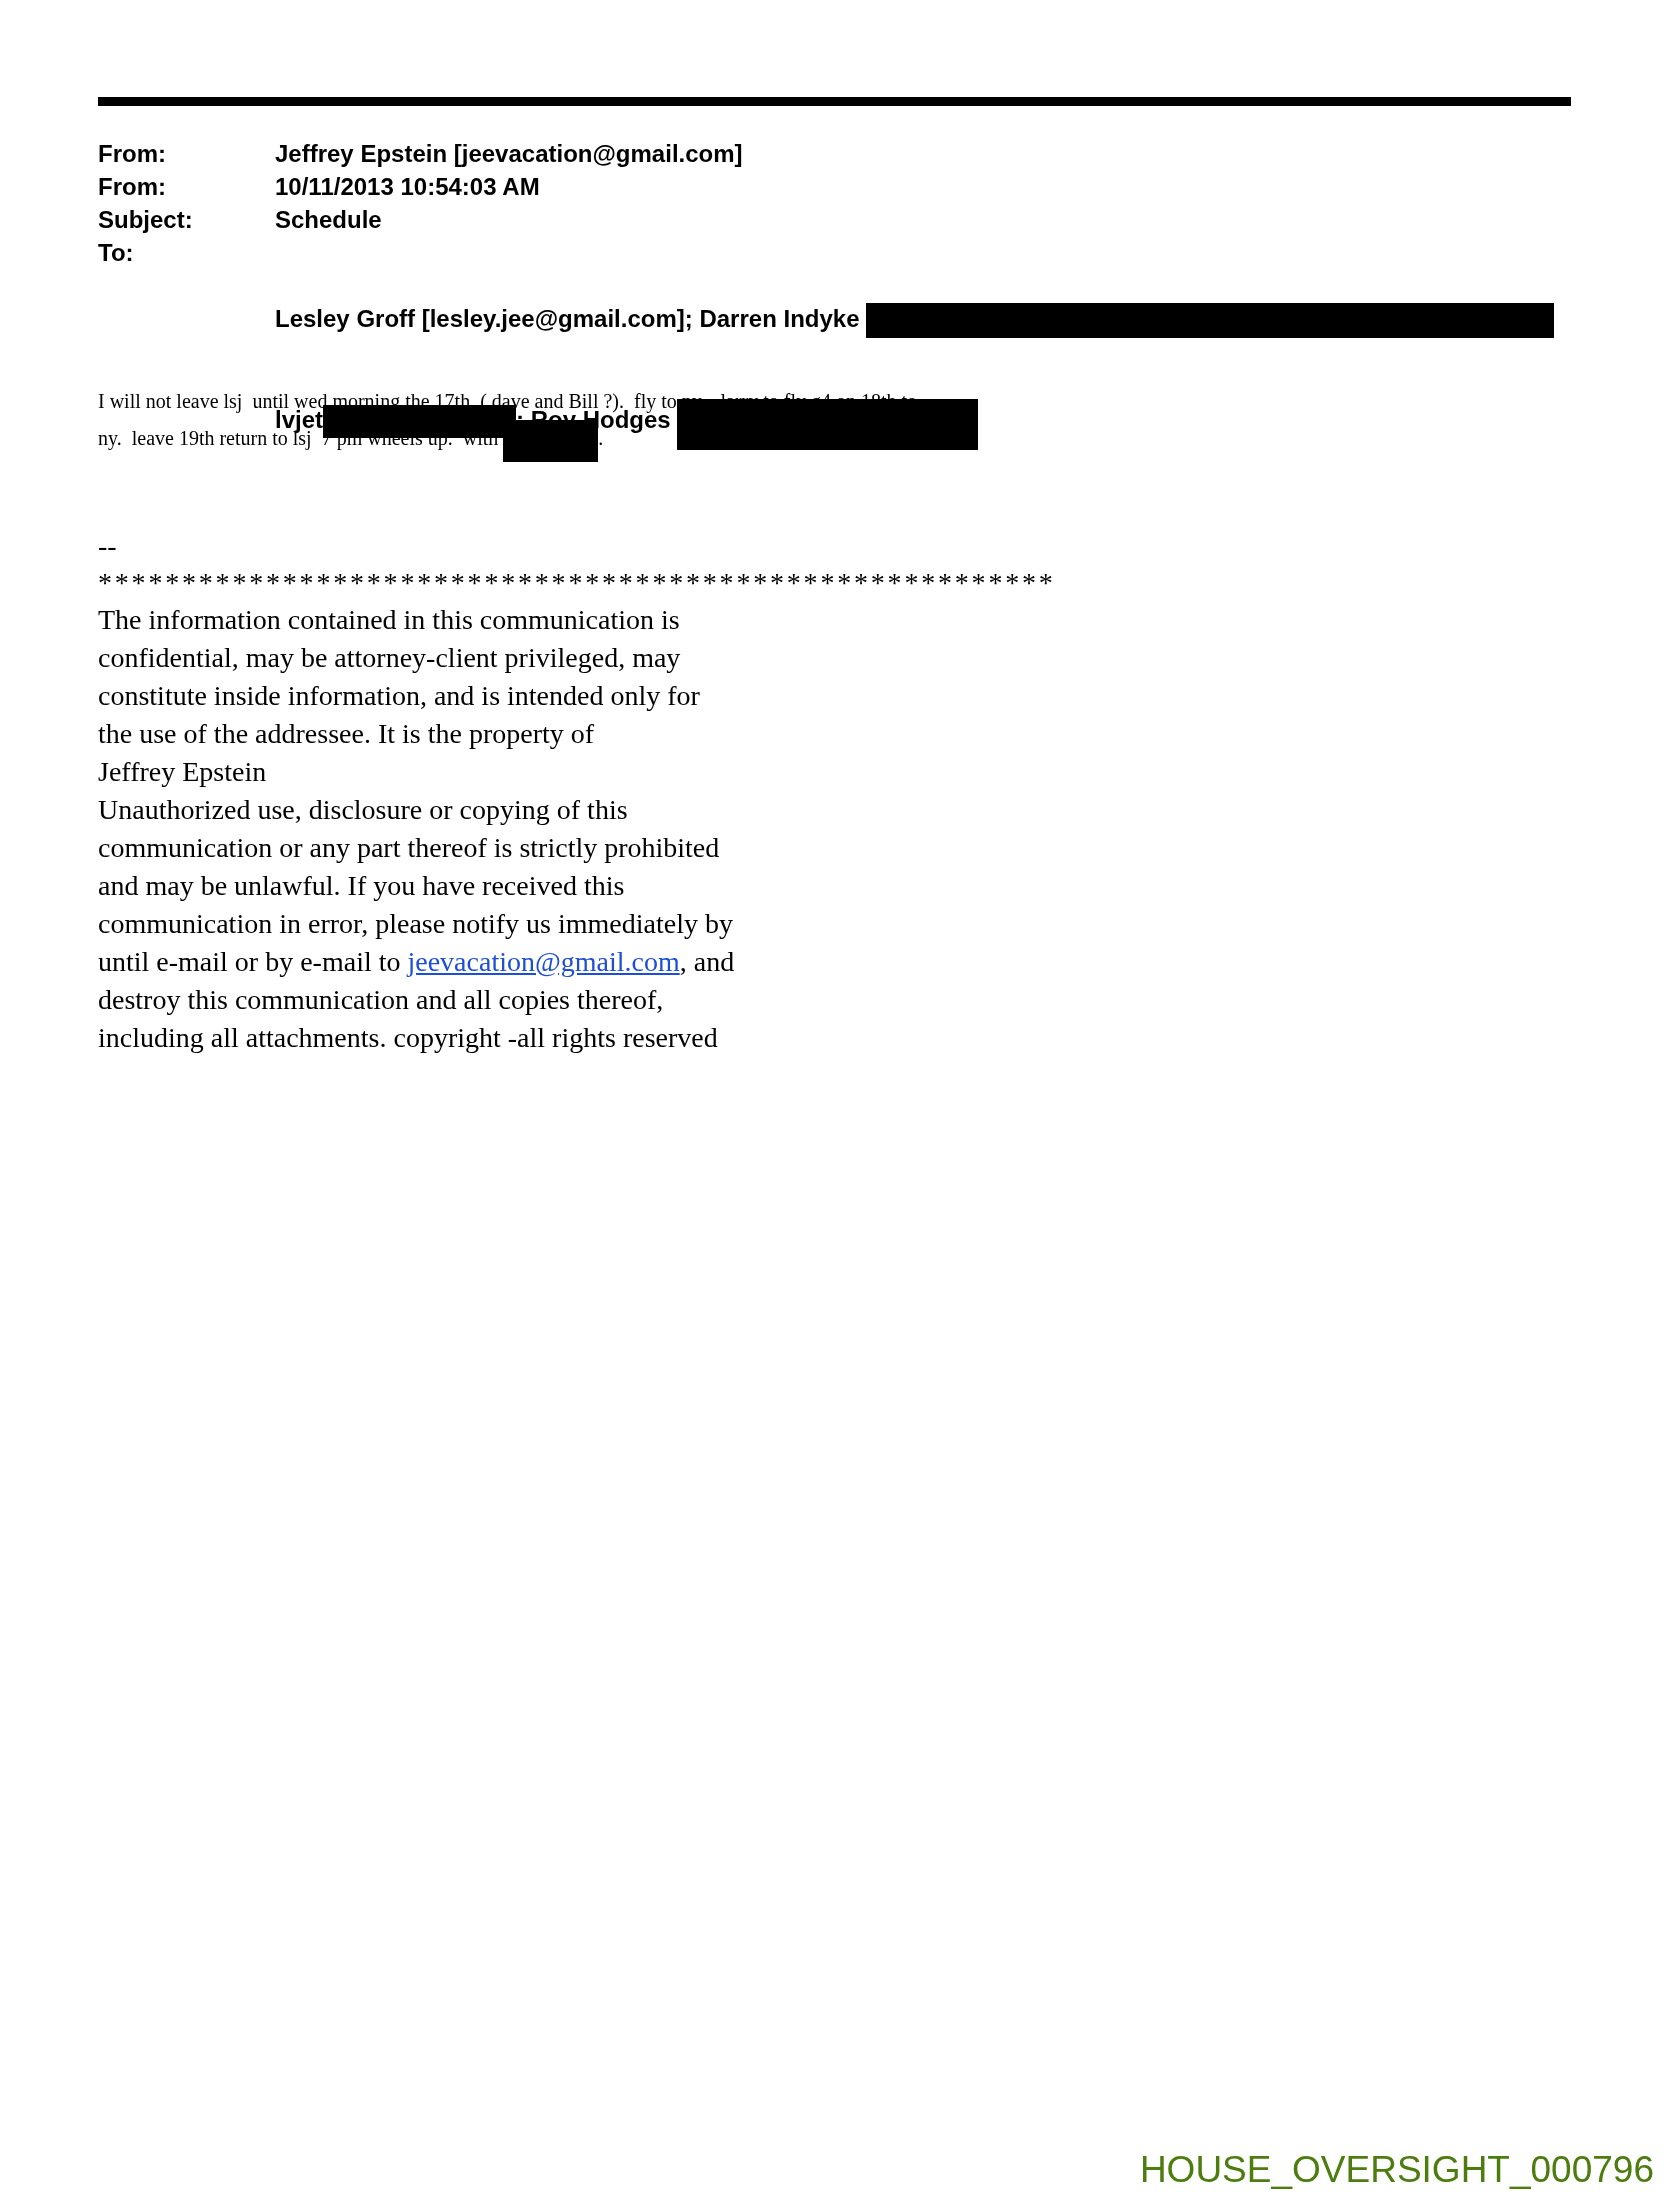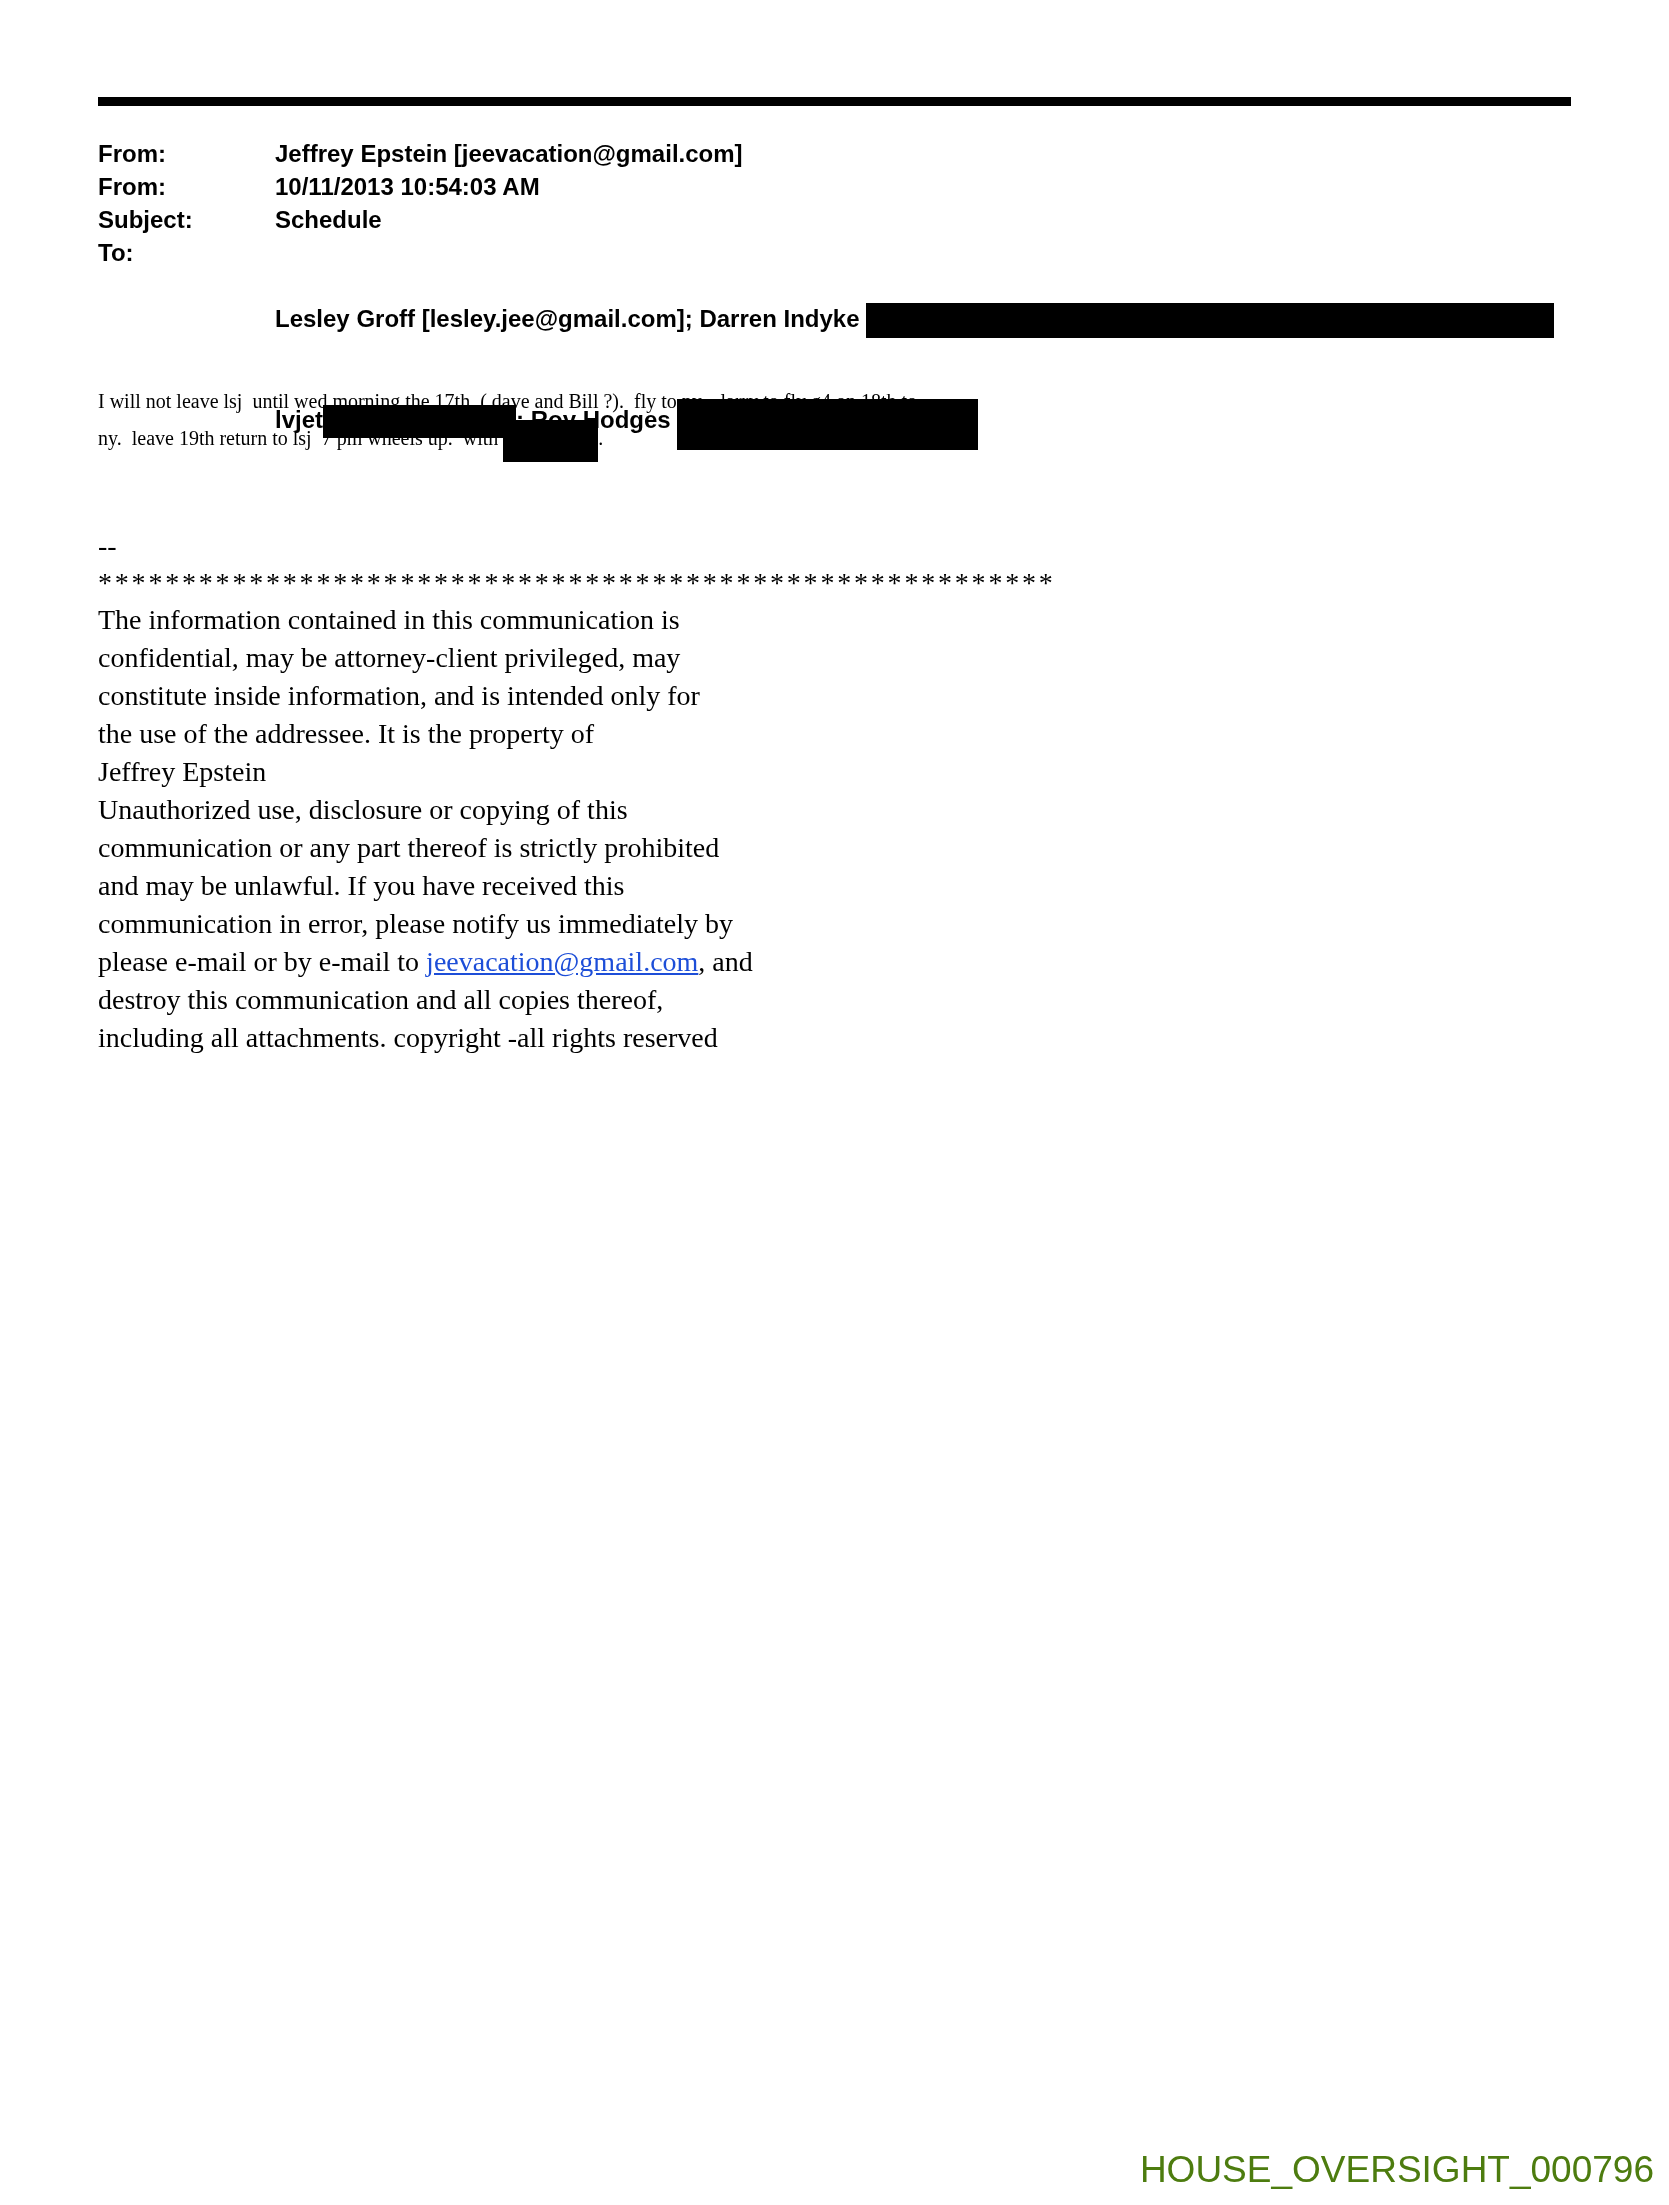--- a/index.html
+++ b/index.html
@@ -97,21 +97,21 @@
     <div class="asterisk-line">*********************************************************</div>
     <div class="disclaimer-text">The information contained in this communication is
 confidential, may be attorney-client privileged, may
 constitute inside information, and is intended only for
 the use of the addressee. It is the property of
 Jeffrey Epstein
 Unauthorized use, disclosure or copying of this
 communication or any part thereof is strictly prohibited
 and may be unlawful. If you have received this
 communication in error, please notify us immediately by</div>
-    <div class="link-line"><span>please e-mail or by e-mail to </span><span class="email-link">jeevacation@gmail.com</span><span>, and</span></div>
+    <div class="link-line"><span>until e-mail or by e-mail to </span><span class="email-link">jeevacation@gmail.com</span><span>, and</span></div>
     <div class="disclaimer-text">destroy this communication and all copies thereof,
 including all attachments. copyright -all rights reserved</div>
   </div>
 
   <div class="bates-stamp">HOUSE_OVERSIGHT_000796</div>
 
 </div>
 
 
 </body></html>

